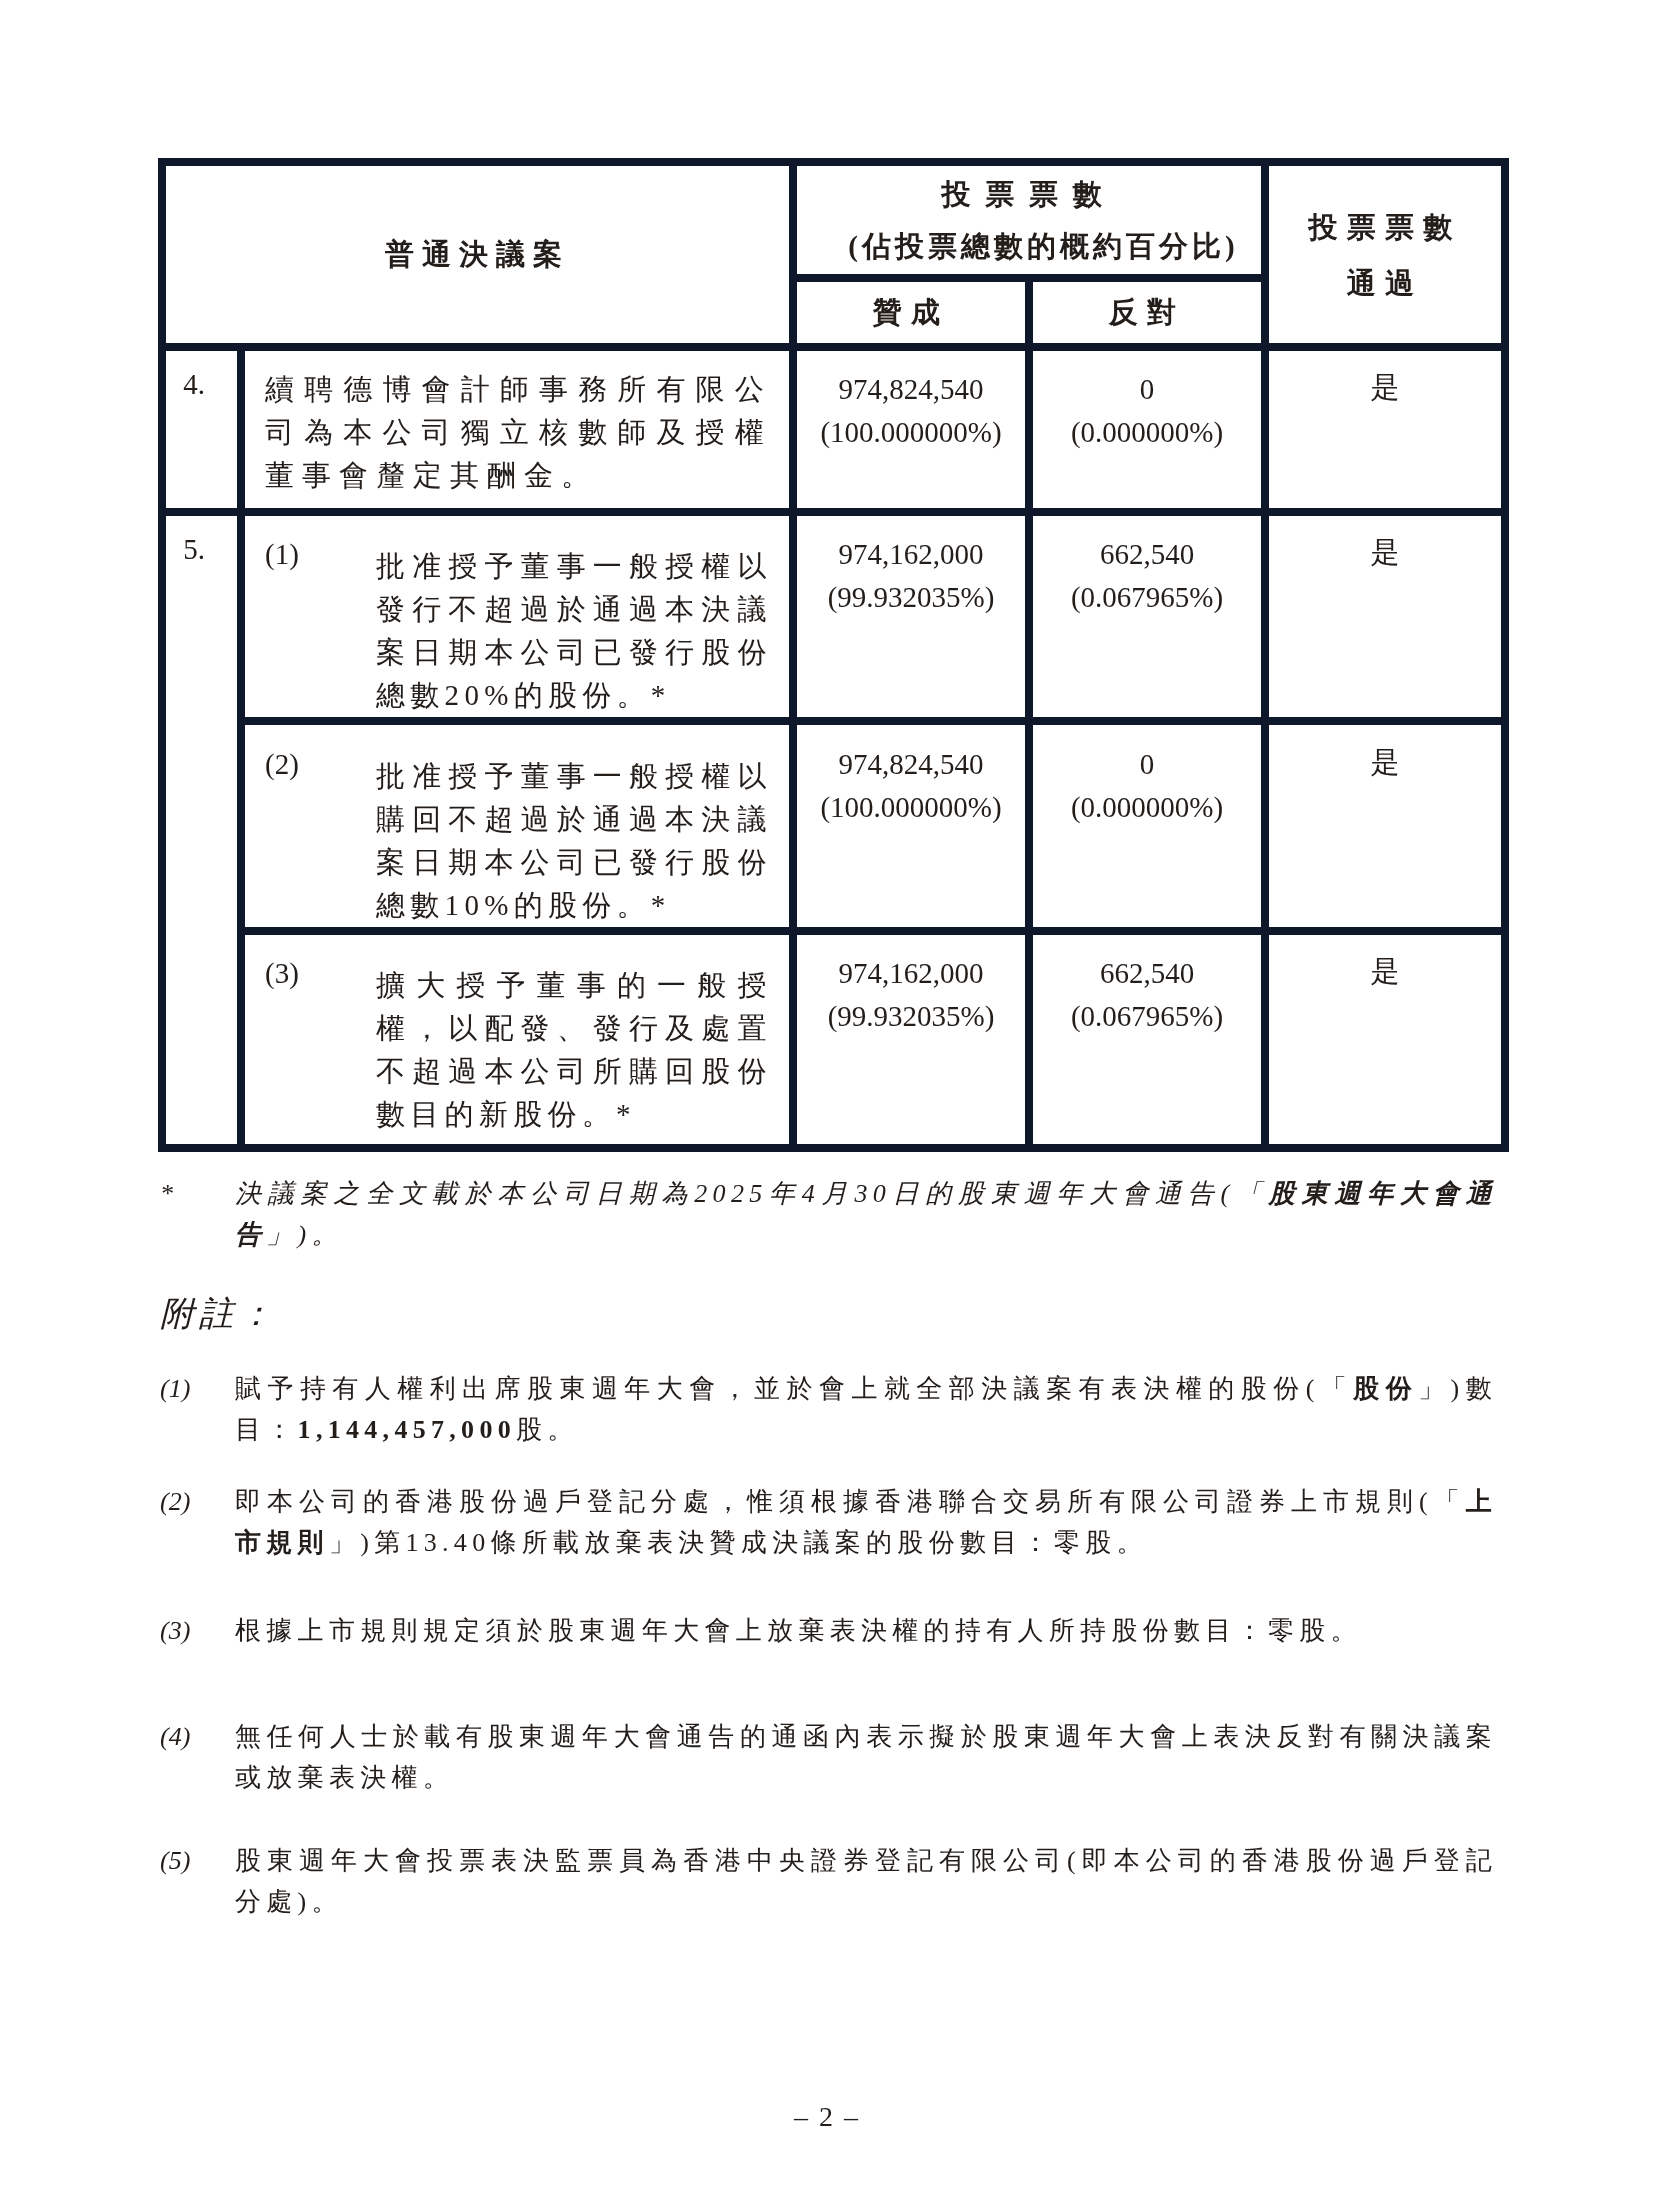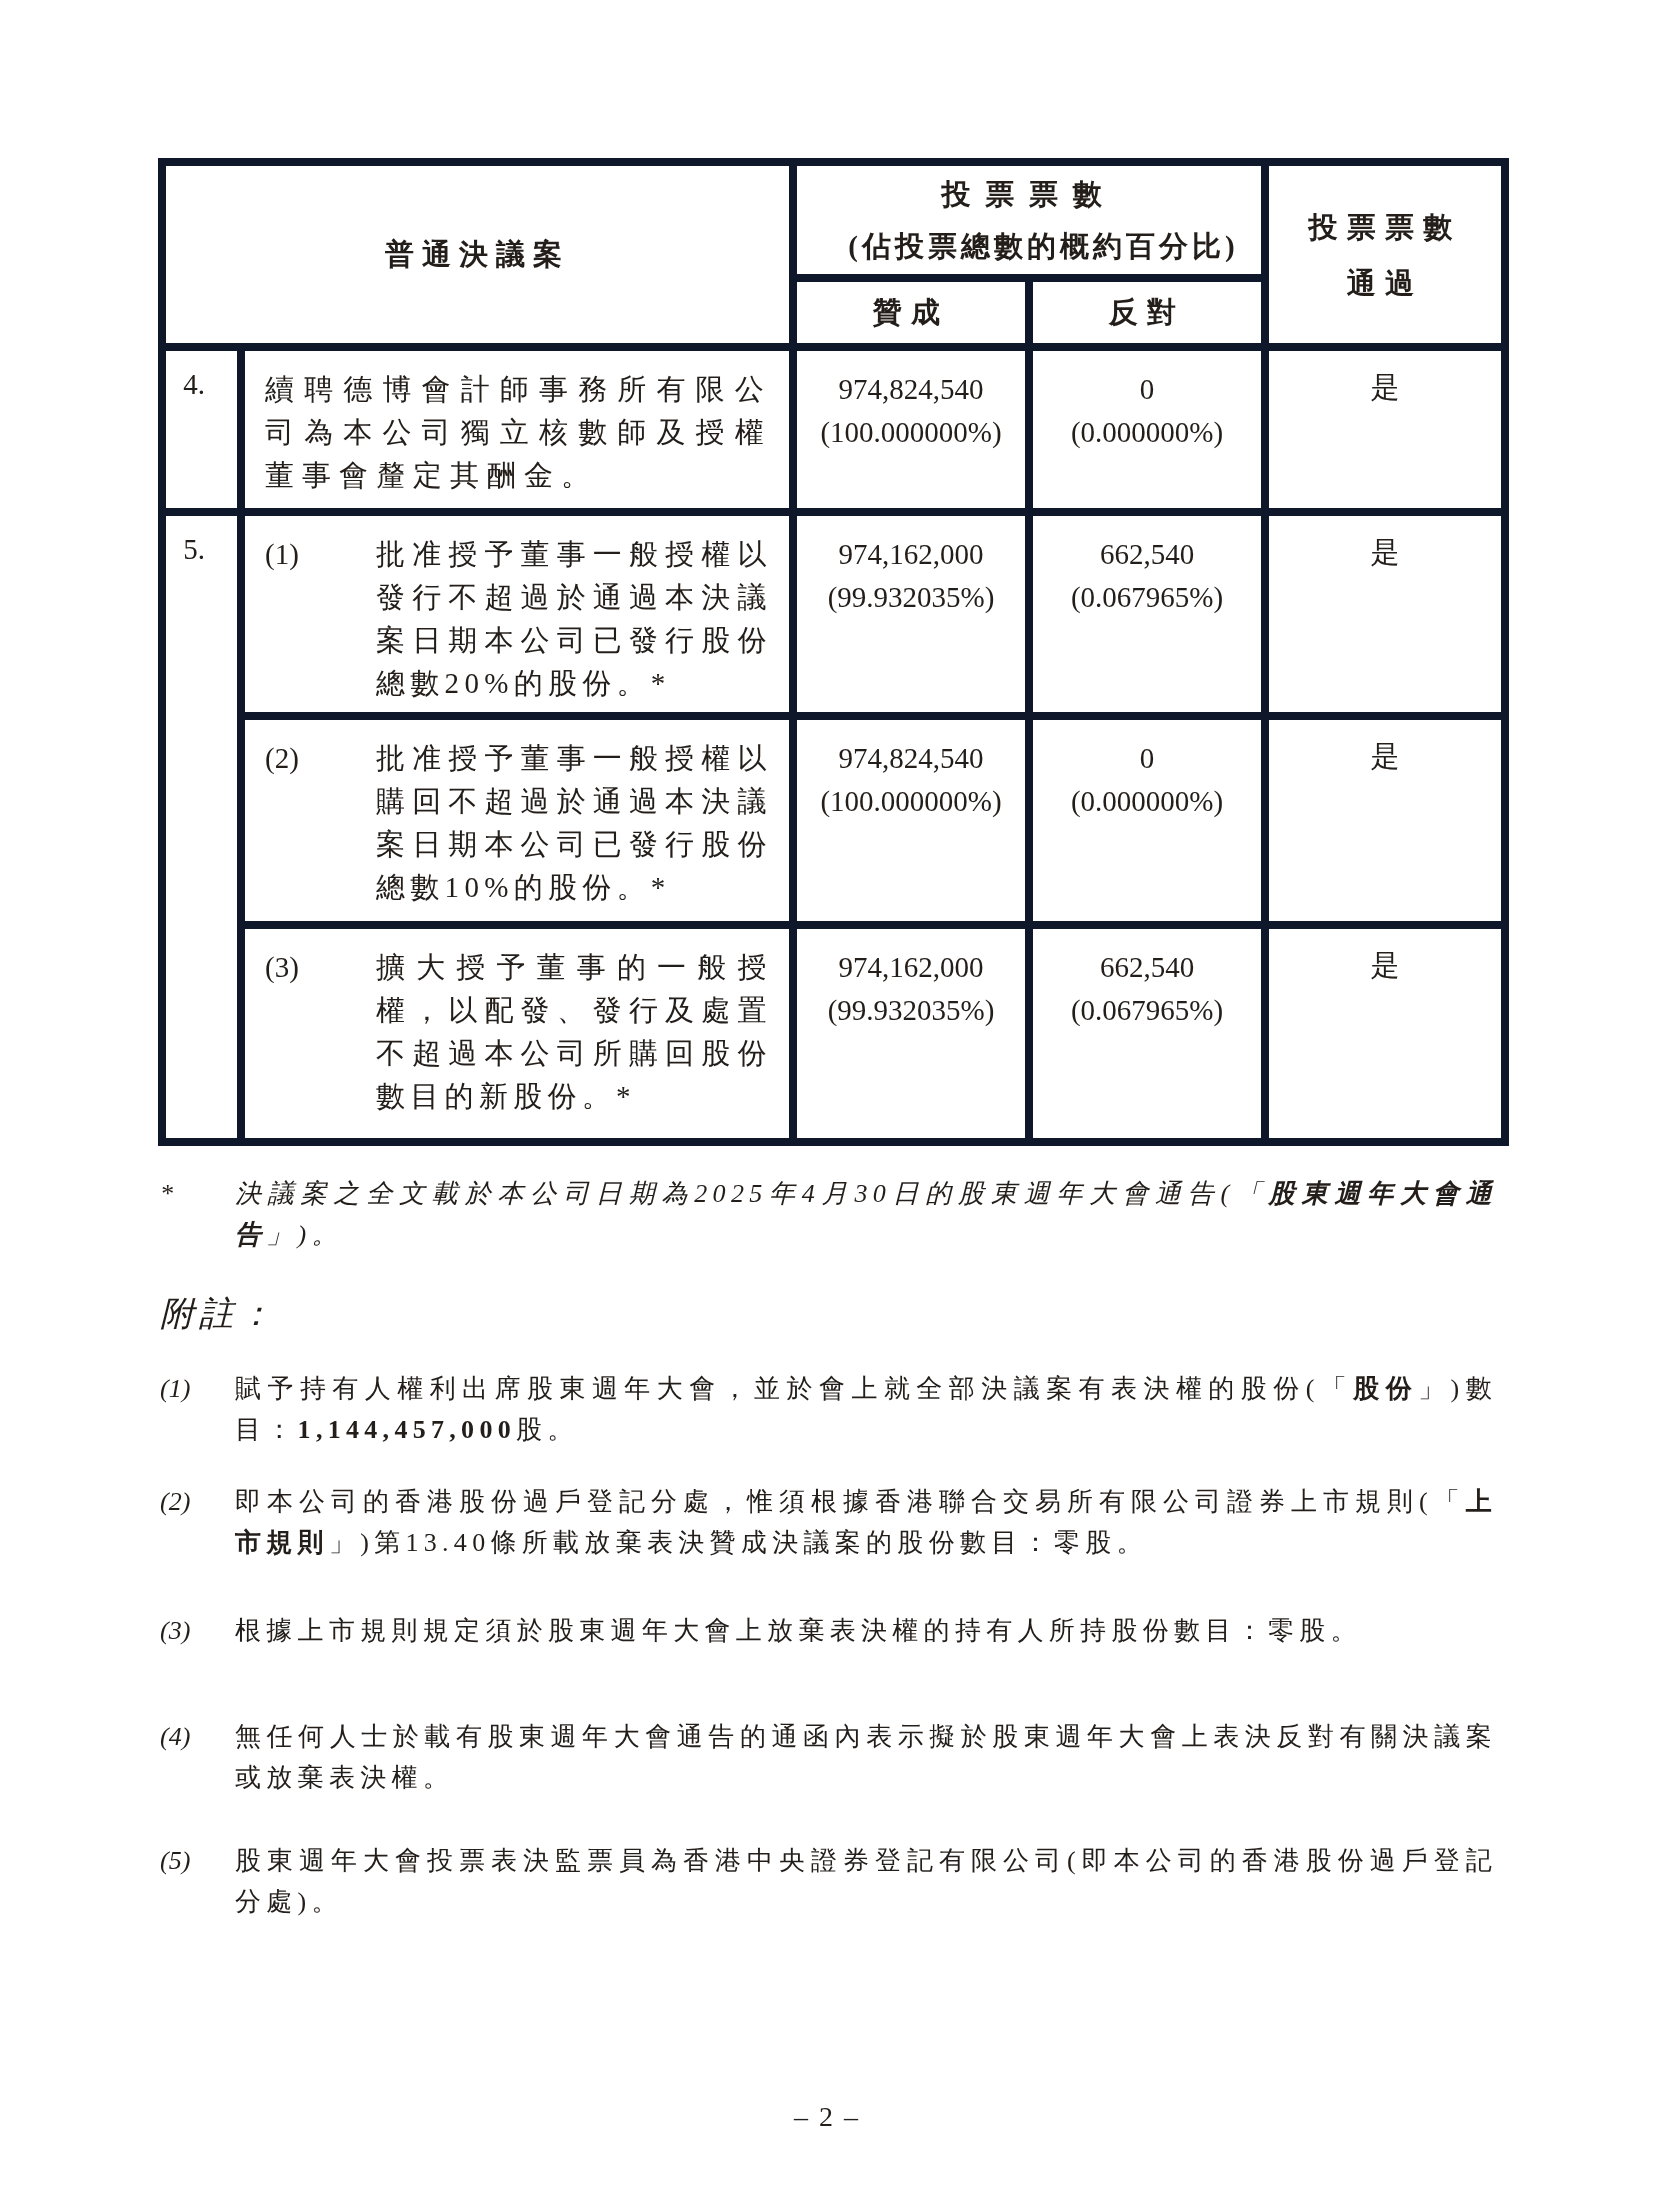--- a/index.html
+++ b/index.html
@@ -51,21 +51,21 @@
     padding: 17.3px 17.3px 0 20px;
     line-height: 43px;
     text-align: justify;
     text-justify: inter-ideograph;
   }
   td.desc.plain { letter-spacing: 8px; margin-left: 44px; }
   .subrow { display: flex; align-items: flex-start; }
   .submark { flex: 0 0 111px; letter-spacing: 0; }
   .subtext {
     flex: 1; letter-spacing: 5.3px; line-height: 43px;
-    text-align: justify; text-justify: inter-ideograph;
+    text-align: justify; text-justify: inter-ideograph; margin-top: 12px;
   }
   td.vote { text-align: center; padding-top: 17.3px; line-height: 43px; letter-spacing: 0; }
   td.pass { text-align: center; padding-top: 17.3px; letter-spacing: 0; }
 
   
   .note {
     position: absolute; left: 160px; width: 1337px;
     display: flex; align-items: flex-start;
     font-size: 26px; line-height: 41px;
   }

